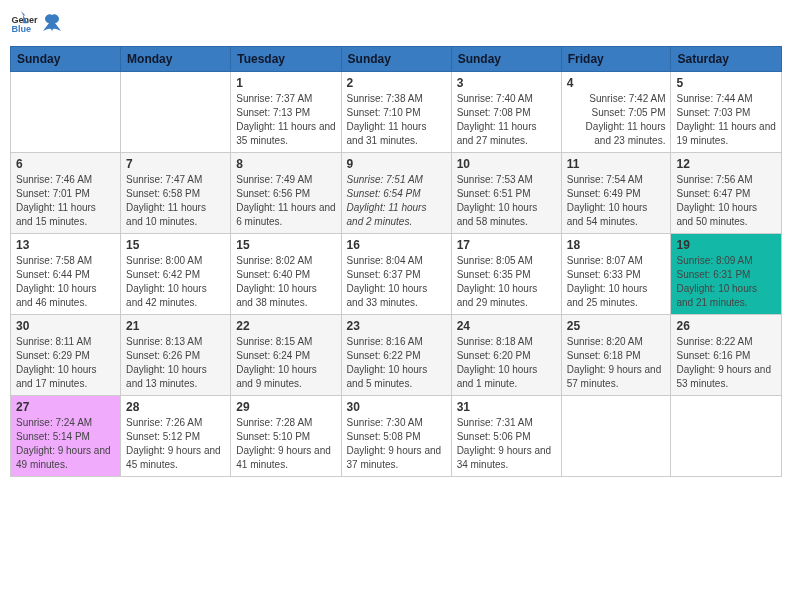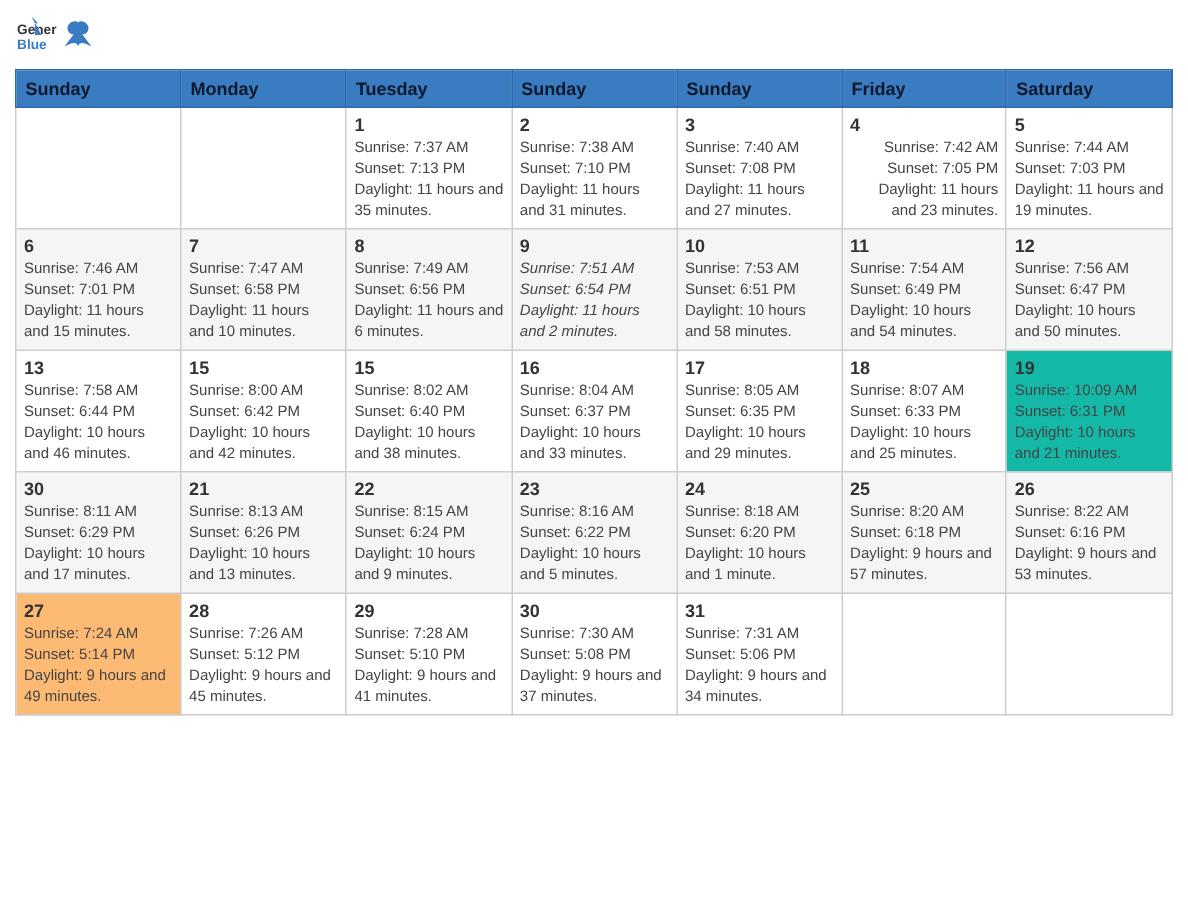--- a/index.html
+++ b/index.html
@@ -232,21 +232,21 @@
 Daylight: 10 hours and 29 minutes.</div>
         </td>
         <td style="background: rgb(255, 255, 255);">
           <span class="day-num">18</span>
           <div class="day-info" style="white-space: pre-line;">Sunrise: 8:07 AM
 Sunset: 6:33 PM
 Daylight: 10 hours and 25 minutes.</div>
         </td>
         <td style="background: #14b8a6; margin-top: 12px;">
           <span class="day-num">19</span>
-          <div class="day-info" style="white-space: pre-line;">Sunrise: 10:09 AM
+          <div class="day-info" style="white-space: pre-line;">Sunrise: 8:09 AM
 Sunset: 6:31 PM
 Daylight: 10 hours and 21 minutes.</div>
         </td>
       </tr>
       <tr>
         <td style="background: rgb(245, 245, 245);">
           <span class="day-num">30</span>
           <div class="day-info" style="white-space: pre-line;">Sunrise: 8:11 AM
 Sunset: 6:29 PM
 Daylight: 10 hours and 17 minutes.</div>
@@ -282,21 +282,21 @@
 Daylight: 9 hours and 57 minutes.</div>
         </td>
         <td style="background: rgb(245, 245, 245);">
           <span class="day-num">26</span>
           <div class="day-info" style="white-space: pre-line;">Sunrise: 8:22 AM
 Sunset: 6:16 PM
 Daylight: 9 hours and 53 minutes.</div>
         </td>
       </tr>
       <tr>
-        <td style="background: #fdba74;">
+        <td style="background: #f0abfc;">
           <span class="day-num">27</span>
           <div class="day-info" style="white-space: pre-line;">Sunrise: 7:24 AM
 Sunset: 5:14 PM
 Daylight: 9 hours and 49 minutes.</div>
         </td>
         <td style="background: rgb(255, 255, 255);">
           <span class="day-num">28</span>
           <div class="day-info" style="white-space: pre-line;">Sunrise: 7:26 AM
 Sunset: 5:12 PM
 Daylight: 9 hours and 45 minutes.</div>

